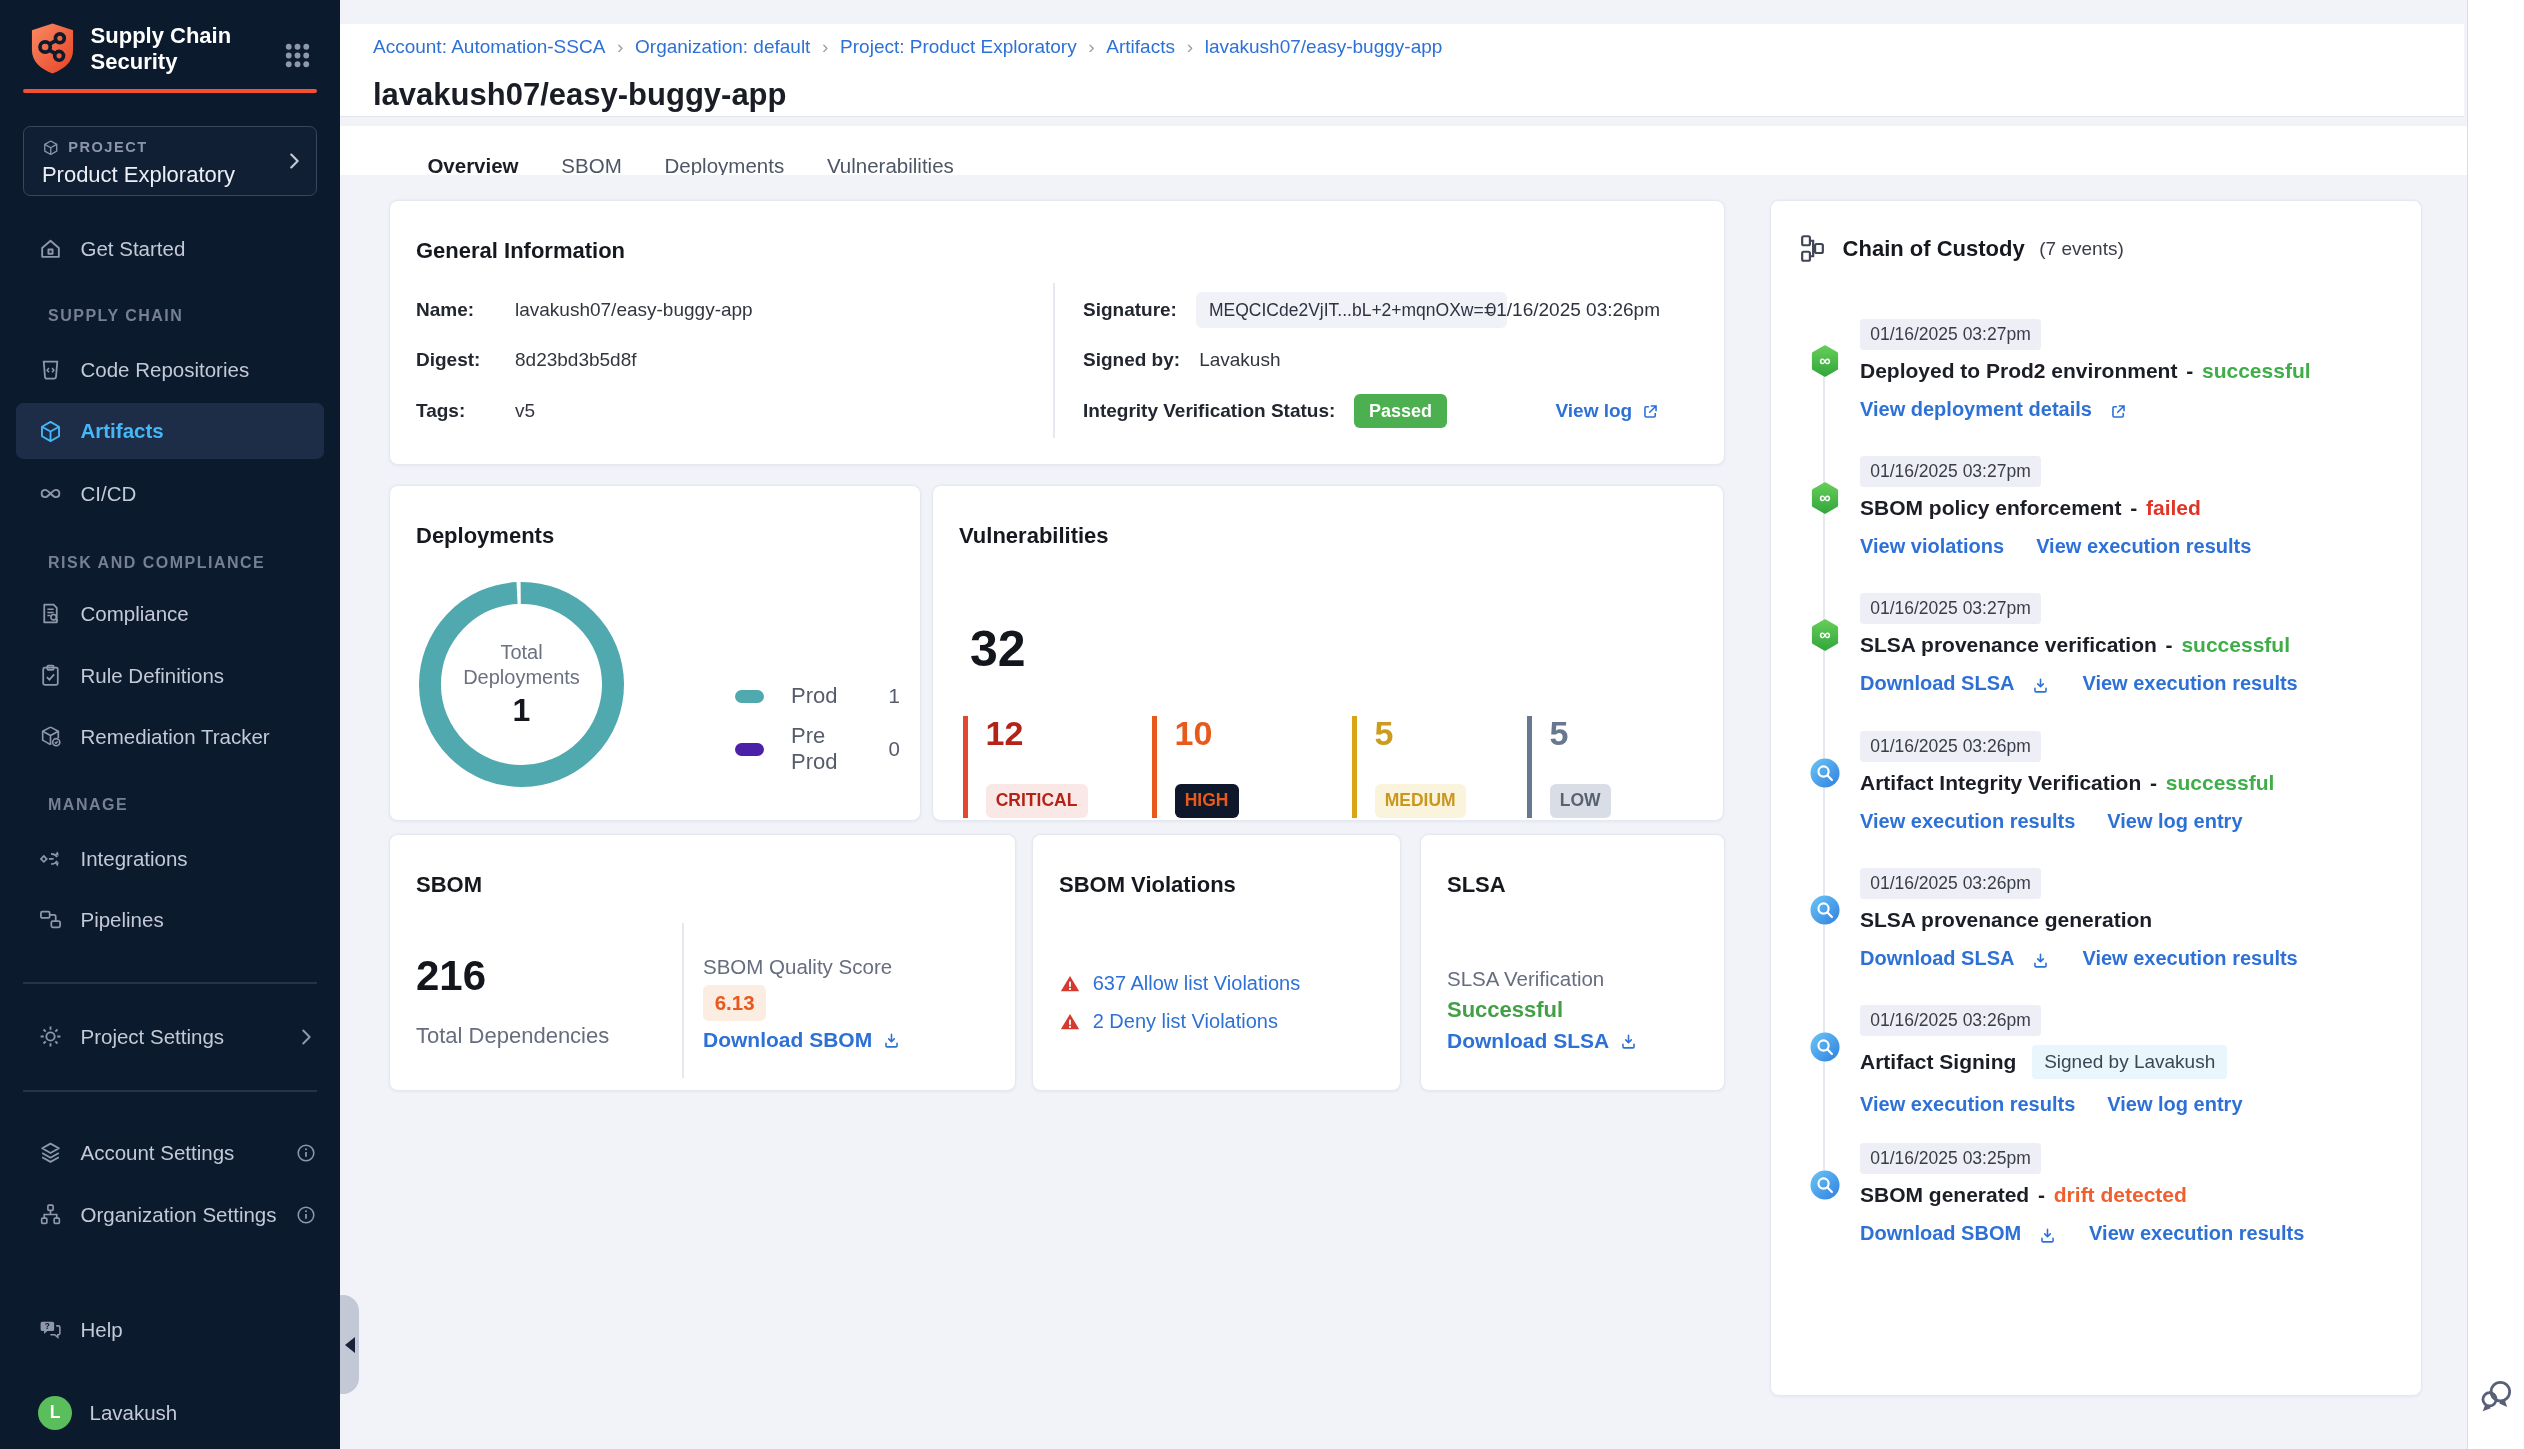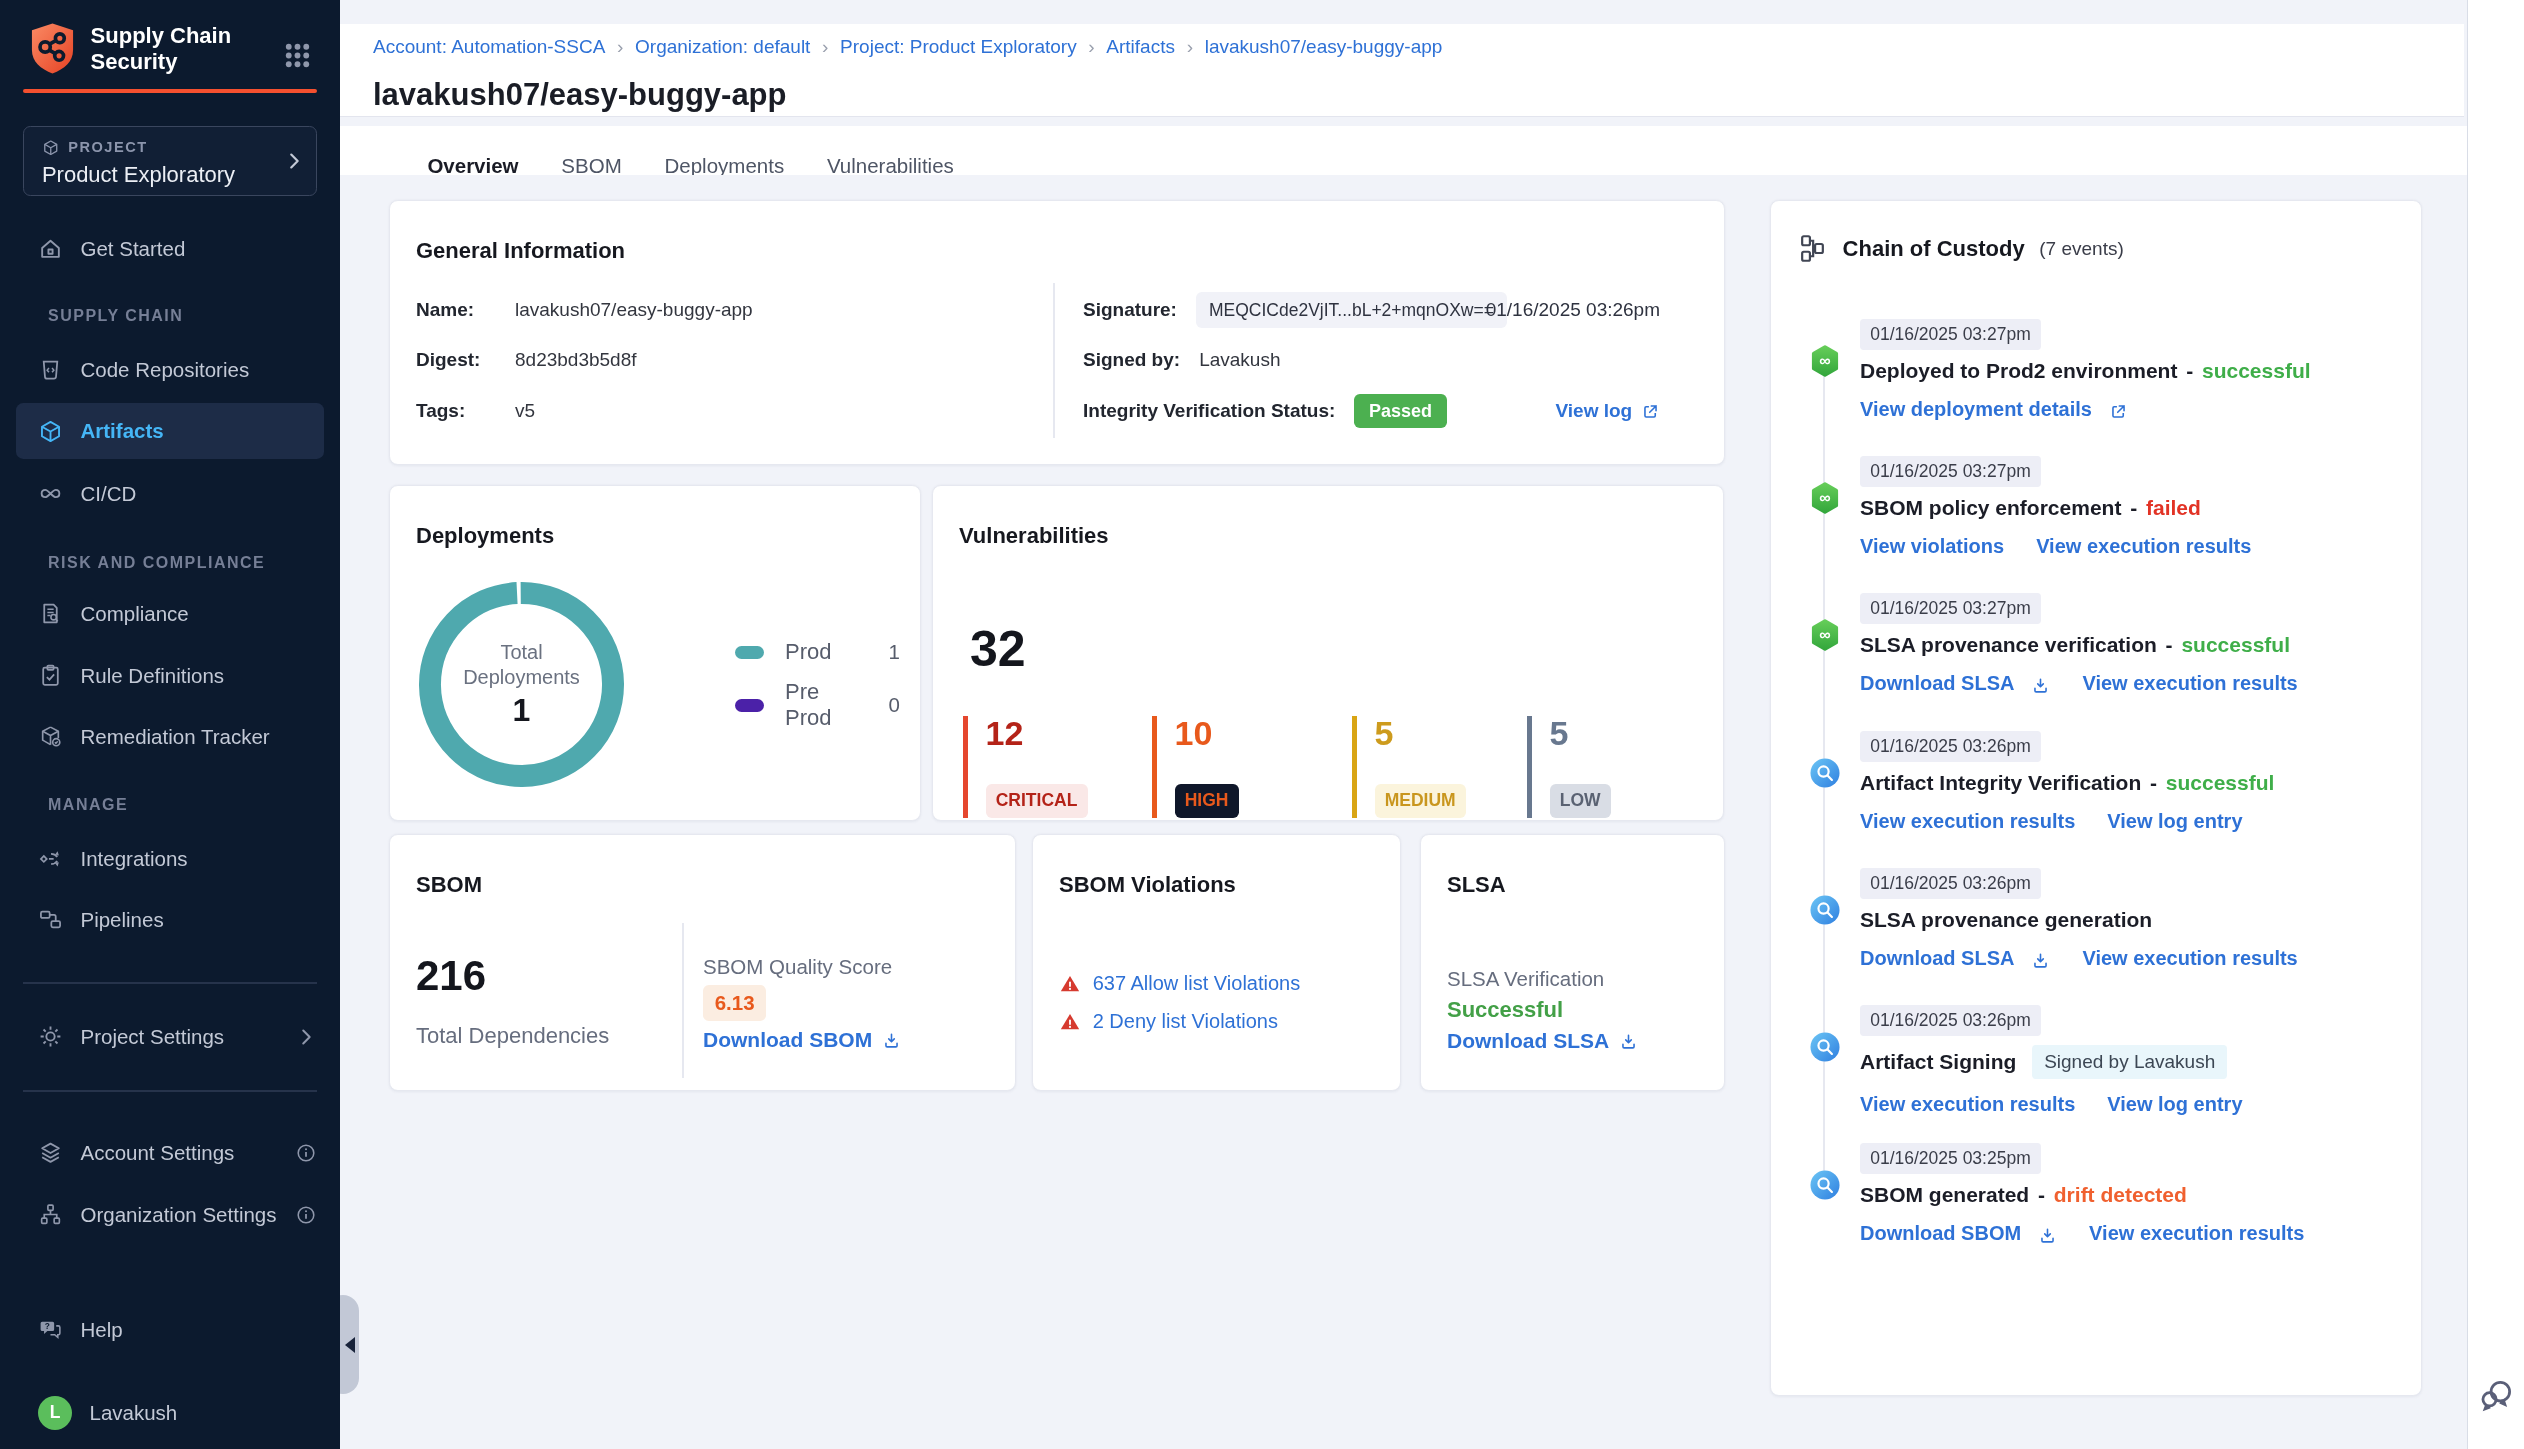--- a/index.html
+++ b/index.html
@@ -61,21 +61,21 @@
   .passed-badge{background:#4CB050;color:#fff;font-size:18px;font-weight:700;border-radius:5.8px;padding:6.6px 14.6px;}
   .viewlog{position:absolute;right:32px;display:flex;align-items:center;gap:8.8px;cursor:pointer;}
   a.bluelink{color:#2E71D6;font-weight:600;text-decoration:none;cursor:pointer;}
   .lnk-ic{width:19px;height:19px;color:#2E71D6;}
 
   
   .donut-wrap{position:absolute;left:29px;top:96px;width:205px;height:205px;}
   .donut-center{position:absolute;inset:0;display:flex;flex-direction:column;align-items:center;justify-content:center;text-align:center;}
   .donut-center .lab{width:132px;font-size:20px;color:#6A7180;line-height:25px;}
   .donut-center .num{font-size:32px;font-weight:700;color:#15171E;margin-top:2.9px;}
-  .legend-row{position:absolute;left:345px;width:165px;height:32px;display:flex;align-items:center;gap:21px;}
+  .legend-row{position:absolute;left:345px;width:165px;height:32px;display:flex;align-items:center;gap:27px;margin-top:44px;}
   .legend-swatch{width:29px;height:13px;border-radius:6.6px;flex:none;}
   .legend-label{font-size:22px;color:#565C6B;flex:1;}
   .legend-val{font-size:20.5px;color:#565C6B;}
 
   
   .vuln-total{position:absolute;left:37px;top:134px;font-size:50px;font-weight:800;color:#14161D;}
   .sev{position:absolute;top:230px;height:102px;border-left:5.8px solid;padding-left:17.5px;
     display:flex;flex-direction:column;justify-content:space-between;}
   .sev-num{font-size:34px;font-weight:700;line-height:35px;}
   .sev-badge{font-size:17.5px;font-weight:700;border-radius:5.8px;padding:6.6px 10.2px;align-self:flex-start;}

